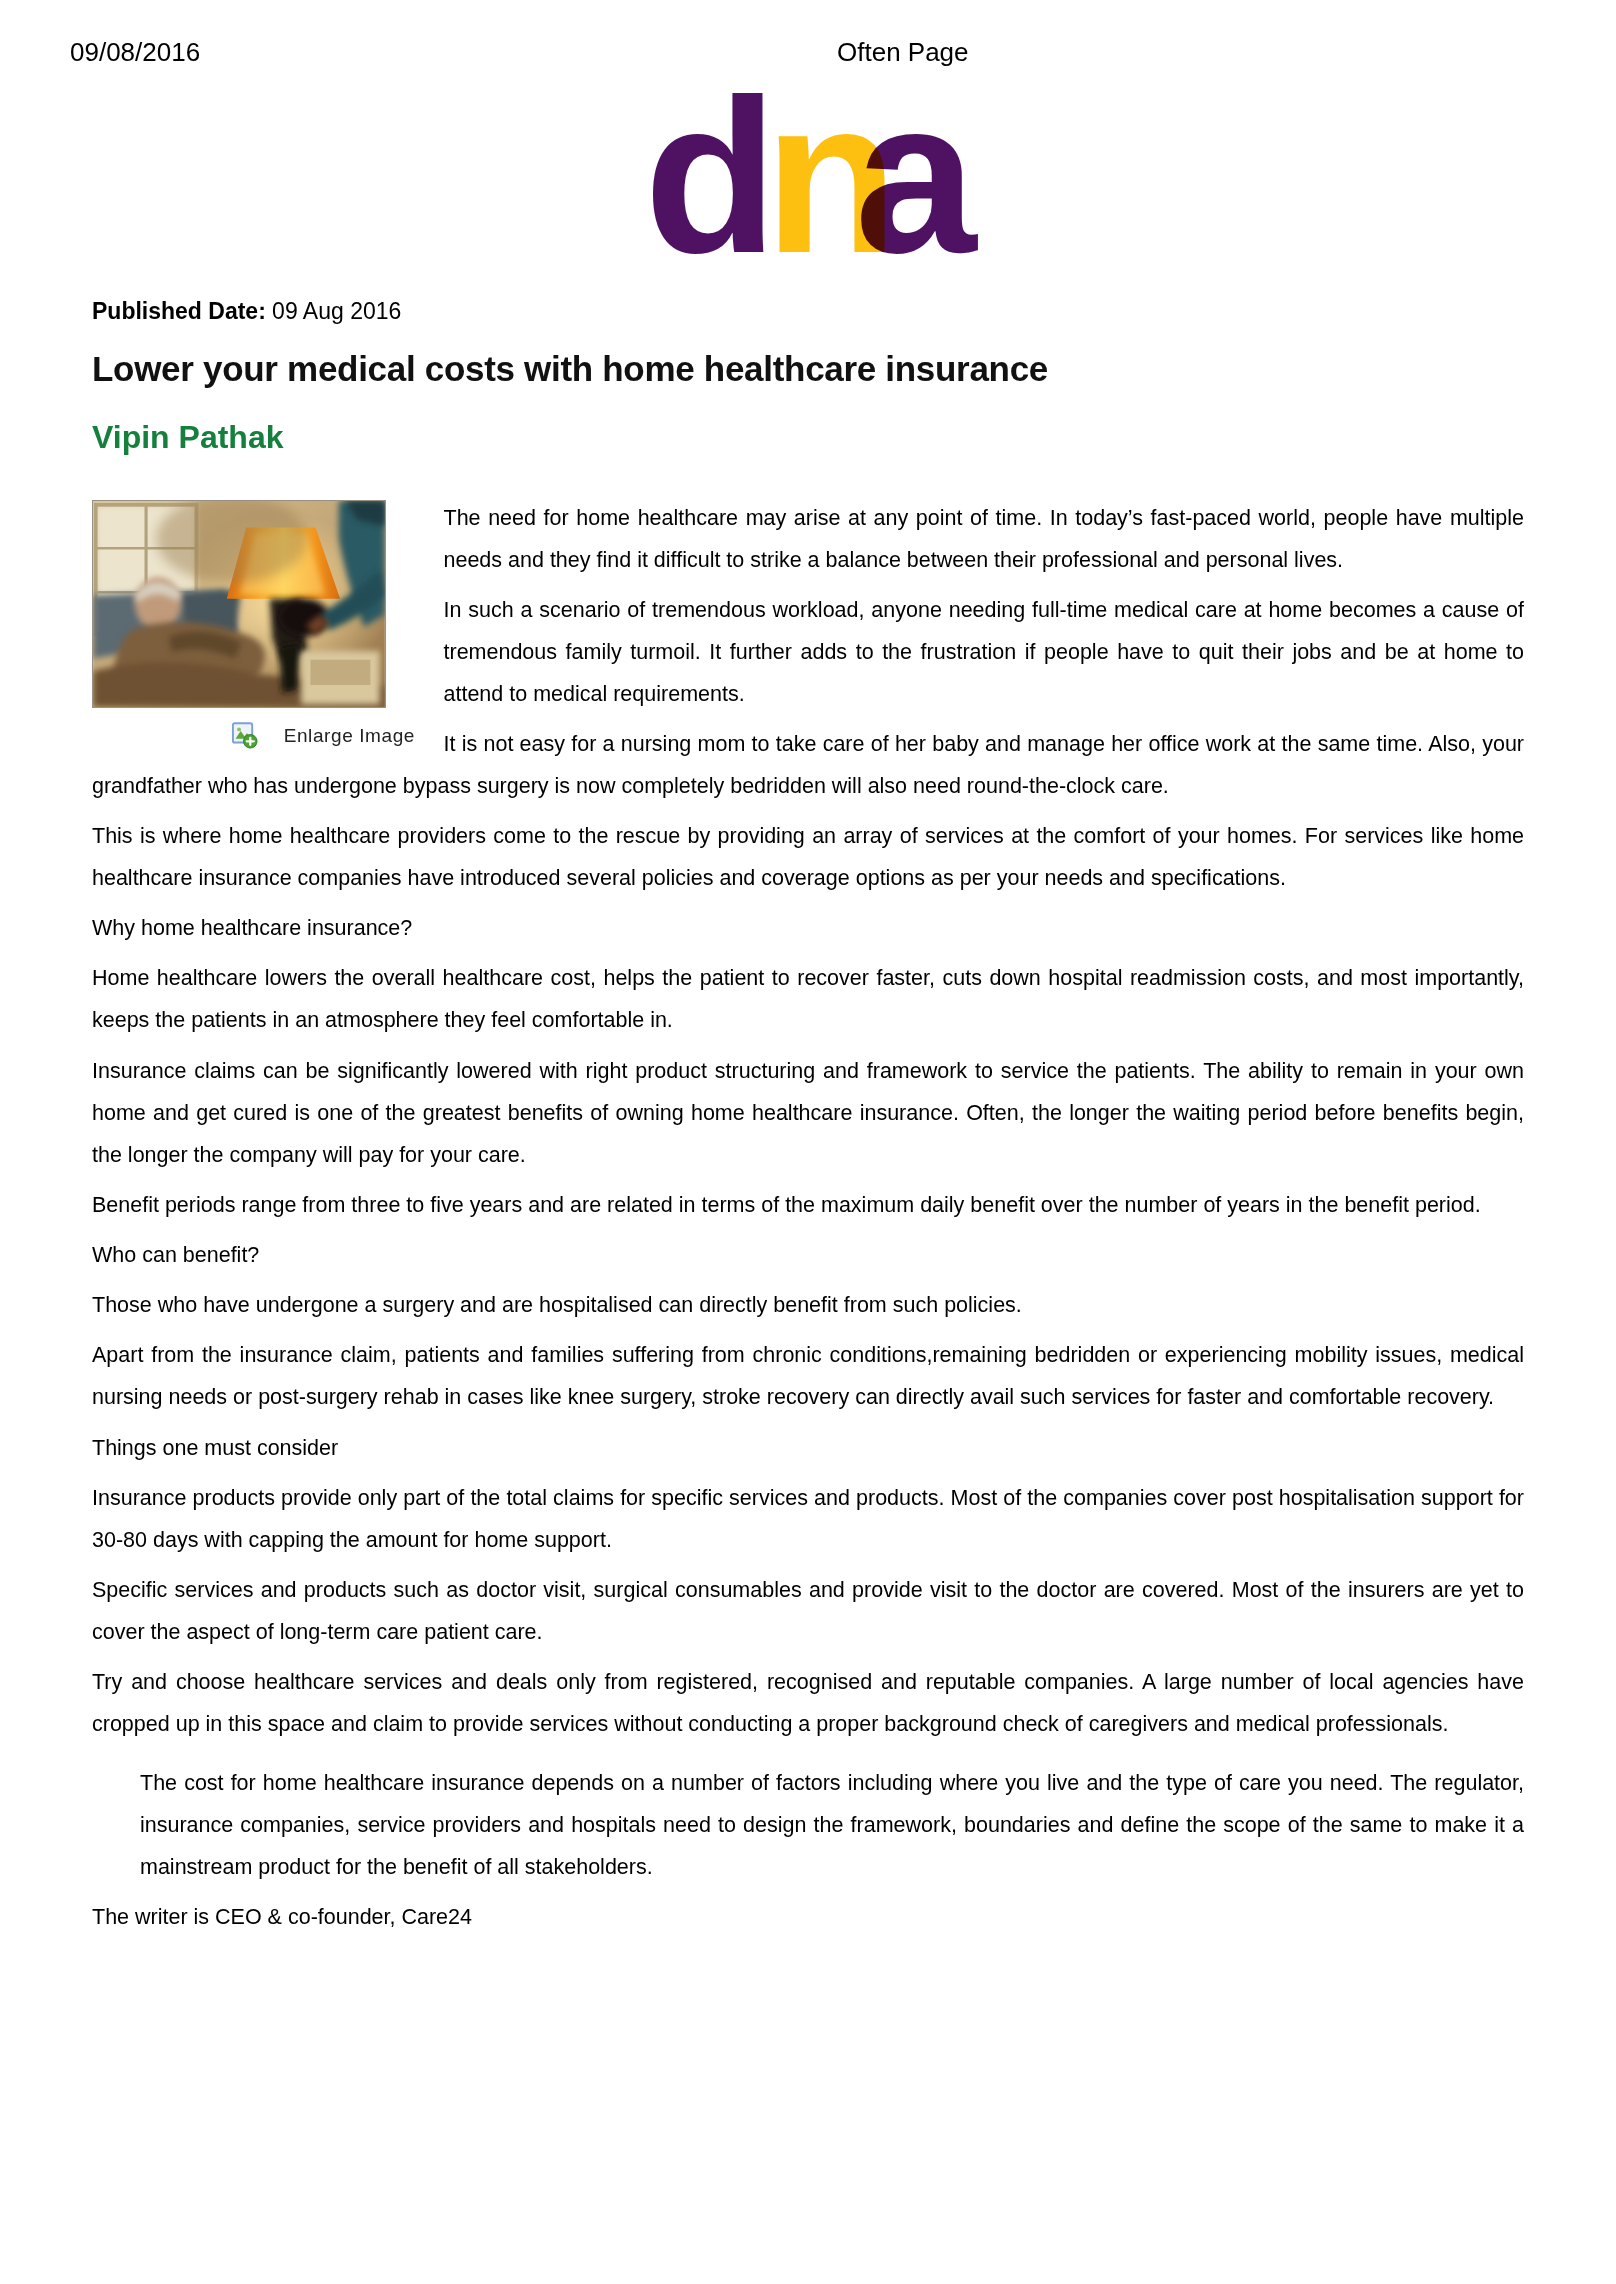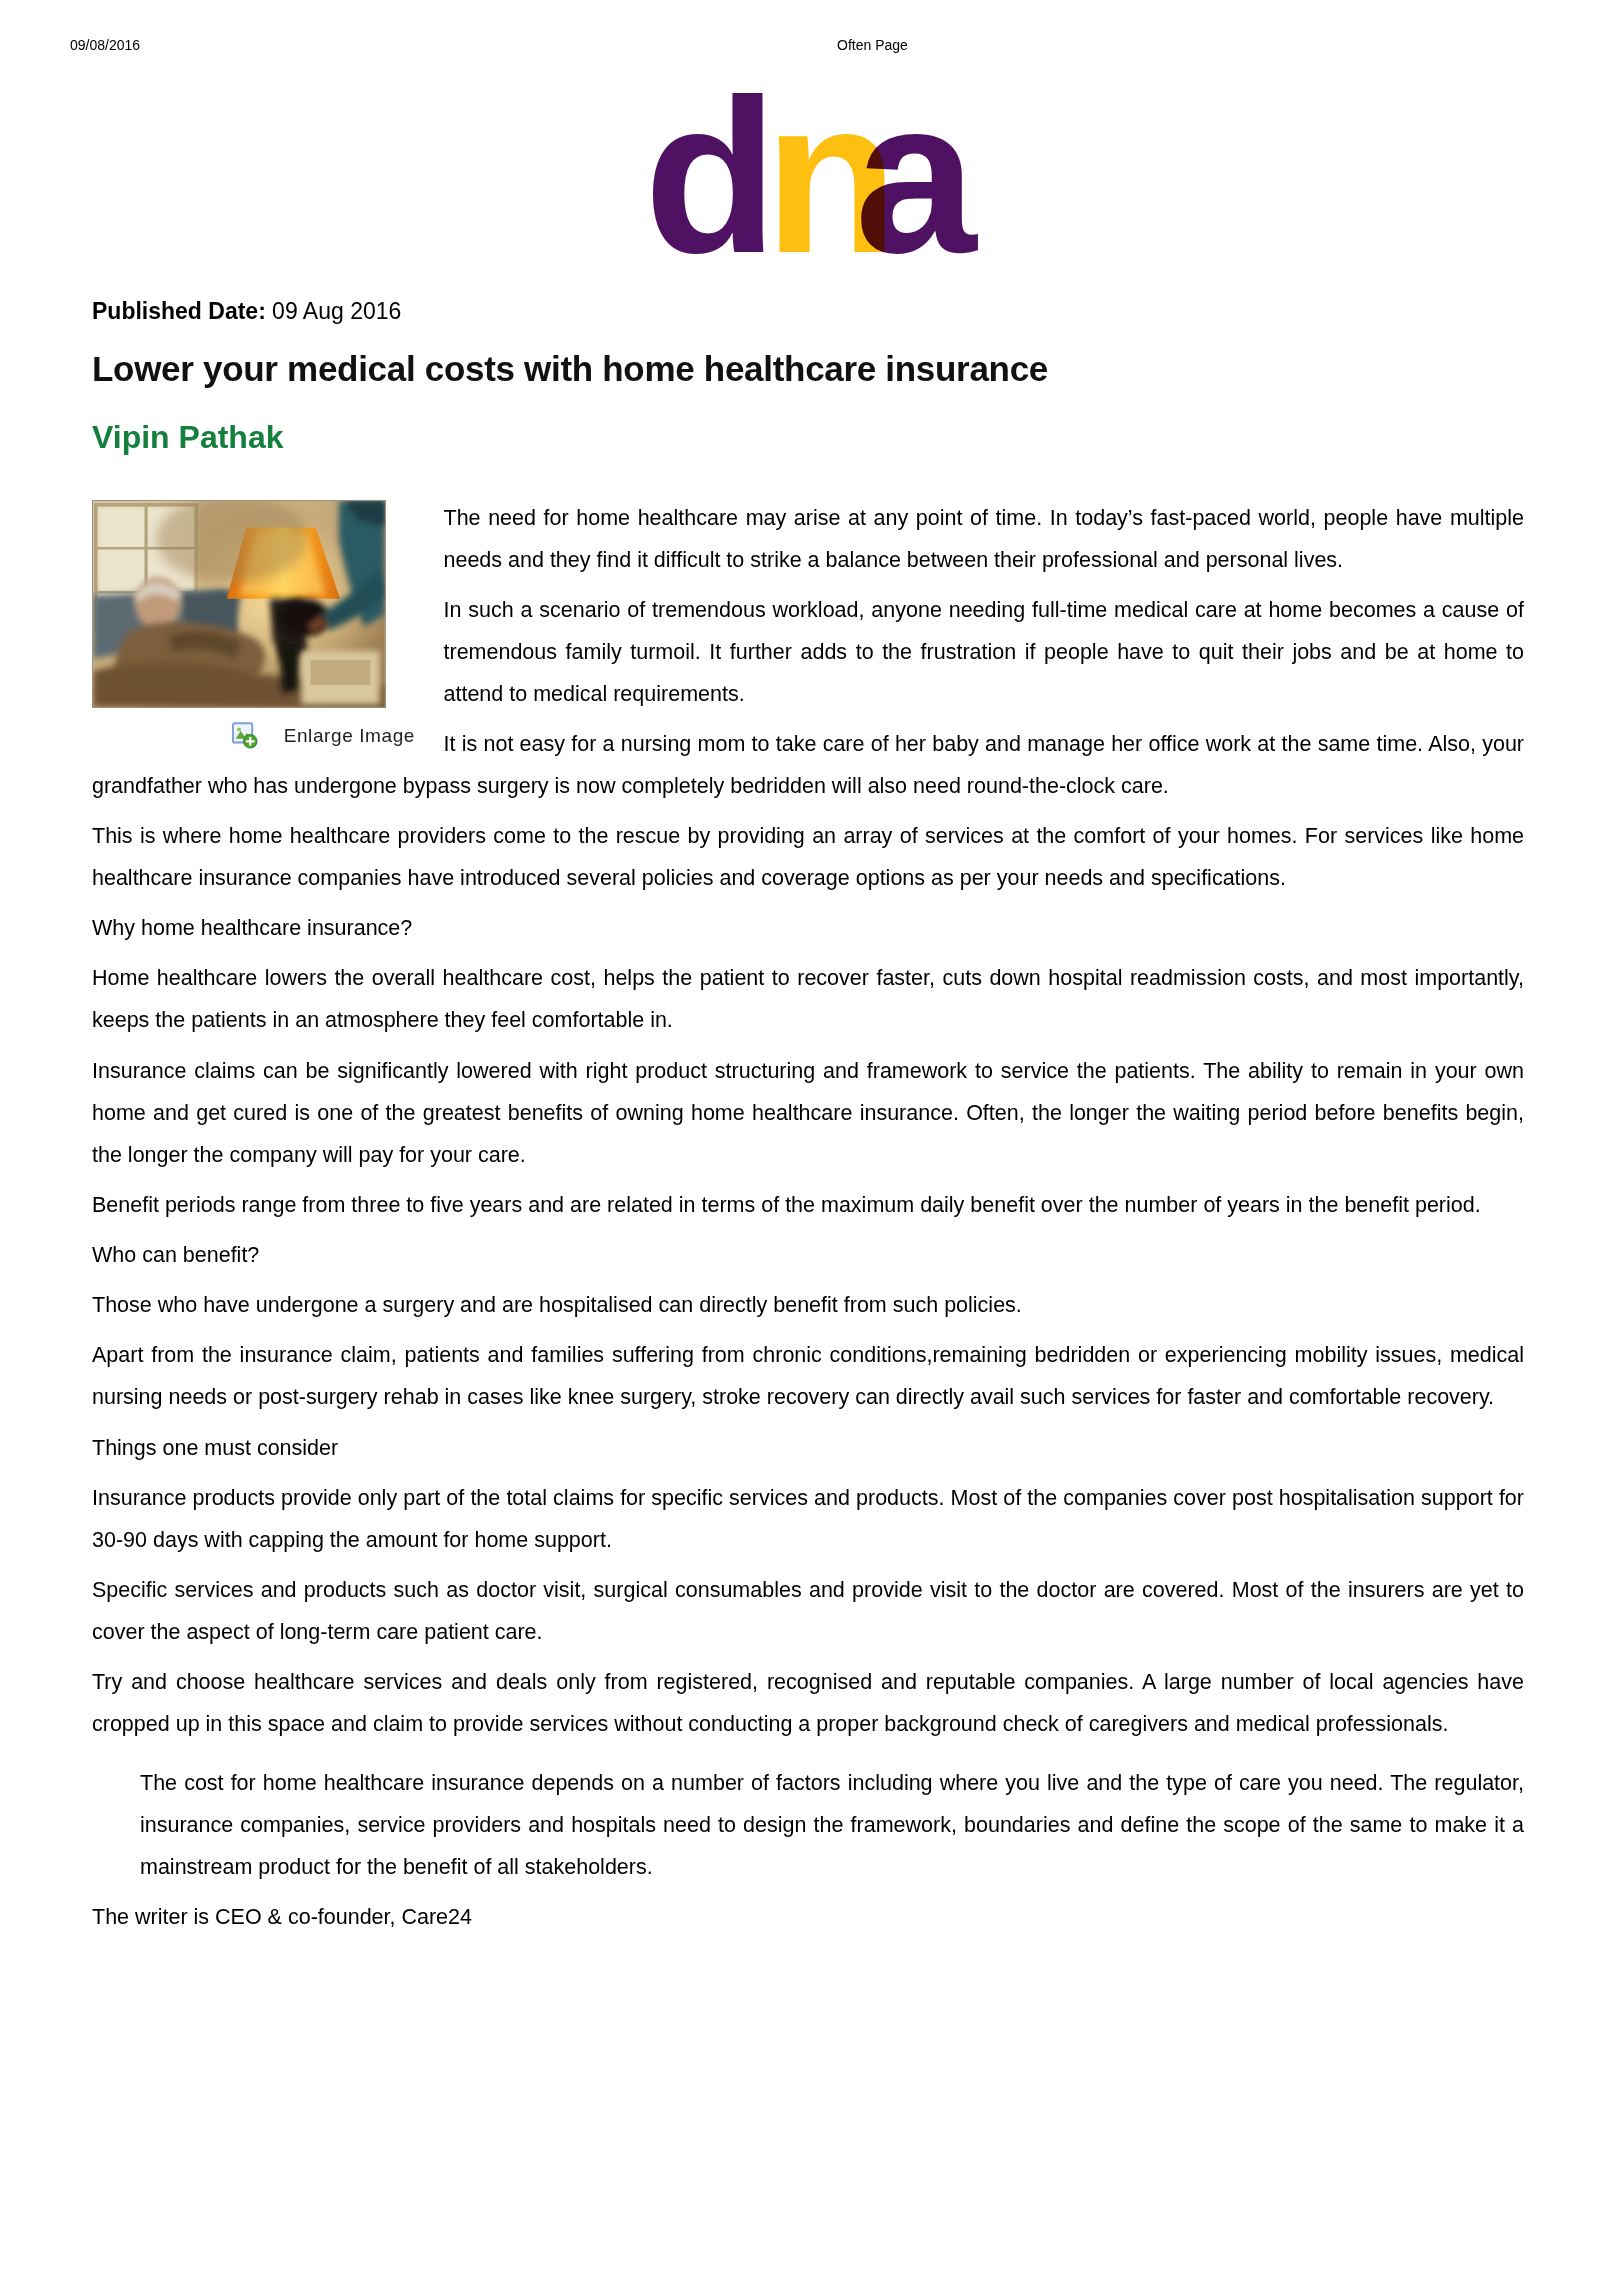--- a/index.html
+++ b/index.html
@@ -16,21 +16,21 @@
     overflow: hidden;
   }
 
   
   .top-header {
     position: absolute;
     top: 37px;
     left: 70px;
     right: 70px;
     height: 28px;
-    font-size: 14px;
+    font-size: 26px;
     color: #000;
   }
   .header-date { position: absolute; left: 0; top: 0; }
   .header-printpage { position: absolute; left: 767px; top: 0; }
 
   
   .logo-wrap {
     position: absolute;
     top: 81px;
     left: 0;
@@ -228,21 +228,21 @@
     <p>It is not easy for a nursing mom to take care of her baby and manage her office work at the same time. Also, your grandfather who has undergone bypass surgery is now completely bedridden will also need round-the-clock care.</p>
     <p>This is where home healthcare providers come to the rescue by providing an array of services at the comfort of your homes. For services like home healthcare insurance companies have introduced several policies and coverage options as per your needs and specifications.</p>
     <p>Why home healthcare insurance?</p>
     <p>Home healthcare lowers the overall healthcare cost, helps the patient to recover faster, cuts down hospital readmission costs, and most importantly, keeps the patients in an atmosphere they feel comfortable in.</p>
     <p>Insurance claims can be significantly lowered with right product structuring and framework to service the patients. The ability to remain in your own home and get cured is one of the greatest benefits of owning home healthcare insurance. Often, the longer the waiting period before benefits begin, the longer the company will pay for your care.</p>
     <p>Benefit periods range from three to five years and are related in terms of the maximum daily benefit over the number of years in the benefit period.</p>
     <p>Who can benefit?</p>
     <p>Those who have undergone a surgery and are hospitalised can directly benefit from such policies.</p>
     <p>Apart from the insurance claim, patients and families suffering from chronic conditions,remaining bedridden or experiencing mobility issues, medical nursing needs or post-surgery rehab in cases like knee surgery, stroke recovery can directly avail such services for faster and comfortable recovery.</p>
     <p>Things one must consider</p>
-    <p>Insurance products provide only part of the total claims for specific services and products. Most of the companies cover post hospitalisation support for 30-90 days with capping the amount for home support.</p>
+    <p>Insurance products provide only part of the total claims for specific services and products. Most of the companies cover post hospitalisation support for 30-80 days with capping the amount for home support.</p>
     <p>Specific services and products such as doctor visit, surgical consumables and provide visit to the doctor are covered. Most of the insurers are yet to cover the aspect of long-term care patient care.</p>
     <p>Try and choose healthcare services and deals only from registered, recognised and reputable companies. A large number of local agencies have cropped up in this space and claim to provide services without conducting a proper background check of caregivers and medical professionals.</p>
     <p class="gap">The cost for home healthcare insurance depends on a number of factors including where you live and the type of care you need. The regulator, insurance companies, service providers and hospitals need to design the framework, boundaries and define the scope of the same to make it a mainstream product for the benefit of all stakeholders.</p>
     <p>The writer is CEO &amp; co-founder, Care24</p>
 
   </div>
 </div>
 
 
 </body></html>

